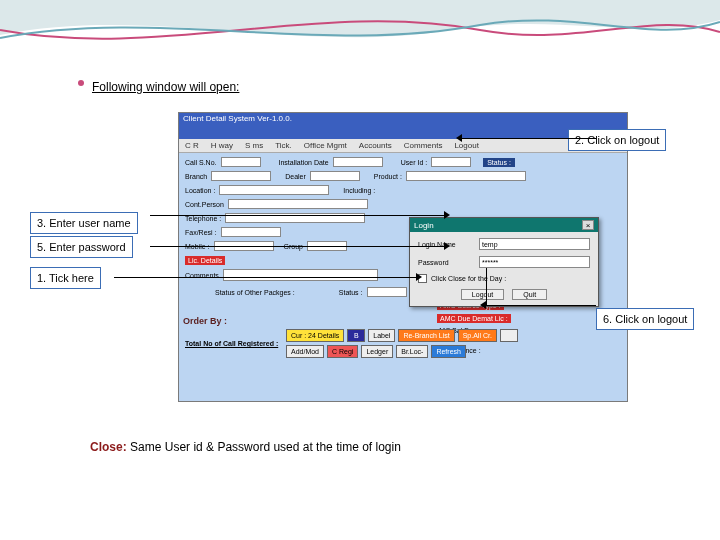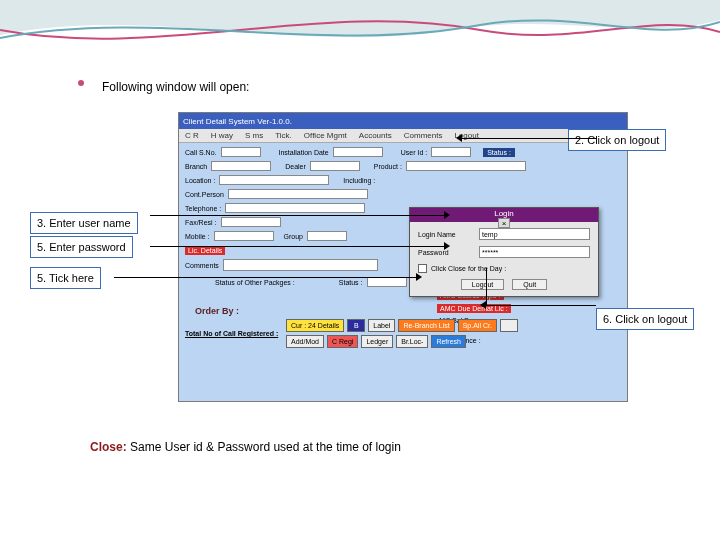--- a/index.html
+++ b/index.html
@@ -1,43 +1,43 @@
 <!DOCTYPE html>
 <html><head>
 <meta charset="utf-8">
 <style>
   *{box-sizing:border-box;margin:0;padding:0;}
   body{width:720px;height:540px;font-family:Arial,sans-serif;font-size:10px;color:#000;background:#fff;position:relative;overflow:hidden;}
   .wave{position:absolute;top:0;left:0;width:720px;height:60px;}
-  .bullet-line{position:absolute;top:80px;left:78px;display:flex;gap:18px;}
+  .bullet-line{position:absolute;top:80px;left:78px;display:flex;gap:8px;text-decoration:underline;}
   .bullet-dot{width:6px;height:6px;border-radius:50%;background:#c94b7b;}
   .bullet-text{font-size:12px;}
   
   .shot{position:absolute;top:112px;left:178px;width:450px;height:290px;background:#bcd5f2;border:1px solid #7a7a7a;}
-  .shot-title{height:16px;background:#3a5fbf;color:#fff;font-size:8px;padding:1px 4px;display:flex;align-items:center;}
+  .shot-title{height:26px;background:#3a5fbf;color:#fff;font-size:8px;padding:1px 4px;display:flex;}
   .shot-menu{height:14px;background:#e6e6e6;border-bottom:1px solid #aaa;display:flex;gap:12px;padding:1px 6px;font-size:8px;color:#333;align-items:center;}
   .shot-body{position:relative;padding:4px 6px;font-size:7px;}
   .row{display:flex;align-items:center;gap:4px;margin-bottom:4px;}
   .lbl{font-size:7px;color:#000;}
   .inp{background:#fff;border:1px solid #888;height:10px;}
   .red-lbl{background:#d92b2b;color:#fff;font-size:7px;padding:1px 3px;}
   .status-lbl{background:#224488;color:#fff;font-size:7px;padding:1px 4px;}
   
   .login-dlg{position:absolute;top:64px;left:230px;width:190px;background:#e6e6e6;border:1px solid #555;box-shadow:2px 2px 4px rgba(0,0,0,0.4);}
-  .login-title{height:14px;background:#701a75;color:#fff;font-size:8px;padding:1px 4px;display:flex;justify-content:space-between;align-items:center;flex-direction:column;}
+  .login-title{height:14px;background:#0f766e;color:#fff;font-size:8px;padding:1px 4px;display:flex;justify-content:space-between;align-items:center;}
   .login-body{padding:6px 8px;font-size:7px;}
   .login-row{display:flex;align-items:center;gap:6px;margin-bottom:6px;}
   .login-row .inp{flex:1;height:12px;}
   .login-btns{display:flex;justify-content:center;gap:8px;margin-top:4px;}
   .dlg-btn{border:1px solid #888;background:#f0f0f0;font-size:7px;padding:1px 10px;}
   .chk{width:9px;height:9px;border:1px solid #666;background:#fff;display:inline-block;}
   .lower-btns{position:absolute;left:4px;bottom:4px;right:4px;}
   .btn-row{display:flex;gap:3px;margin-top:3px;flex-wrap:nowrap;}
   .mini-btn{border:1px solid #666;font-size:7px;padding:2px 4px;}
-  .order-by{font-size:9px;font-weight:bold;color:#5a1f1f;margin:4px 0 2px 12px;}
+  .order-by{font-size:9px;font-weight:bold;color:#5a1f1f;margin:4px 0 2px 0;}
   .summary-line{font-size:7px;text-decoration:underline;font-weight:bold;margin-top:6px;}
   
   .callout{position:absolute;border:1px solid #3b6db5;background:#fff;font-size:11px;padding:4px 6px;white-space:nowrap;}
   .arrow{position:absolute;height:1px;background:#000;}
   .arrow .head{position:absolute;width:0;height:0;border-top:4px solid transparent;border-bottom:4px solid transparent;}
   .note-line{position:absolute;left:90px;top:440px;font-size:12px;}
   .note-line b{color:#8b1a1a;}
 </style>
 </head>
 <body>
@@ -186,21 +186,21 @@
         </div>
       </div>
     </div>
 
   </div>
 </div>
 
 <div class="callout" style="top:129px;left:568px">2. Click on logout</div>
 <div class="callout" style="top:212px;left:30px">3. Enter user name</div>
 <div class="callout" style="top:236px;left:30px">5. Enter password</div>
-<div class="callout" style="top:267px;left:30px">5. Tick here</div>
+<div class="callout" style="top:267px;left:30px">1. Tick here</div>
 <div class="callout" style="top:308px;left:596px">6. Click on logout</div>
 
 <div class="arrow" style="top:138px;left:462px;width:134px">
     <span class="head" style="left:-6px;top:-4px;border-right:6px solid #000"></span>
   </div>
 <div class="arrow" style="top:215px;left:150px;width:294px">
     <span class="head" style="right:-6px;top:-4px;border-left:6px solid #000"></span>
   </div>
 <div class="arrow" style="top:246px;left:150px;width:294px">
     <span class="head" style="right:-6px;top:-4px;border-left:6px solid #000"></span>

